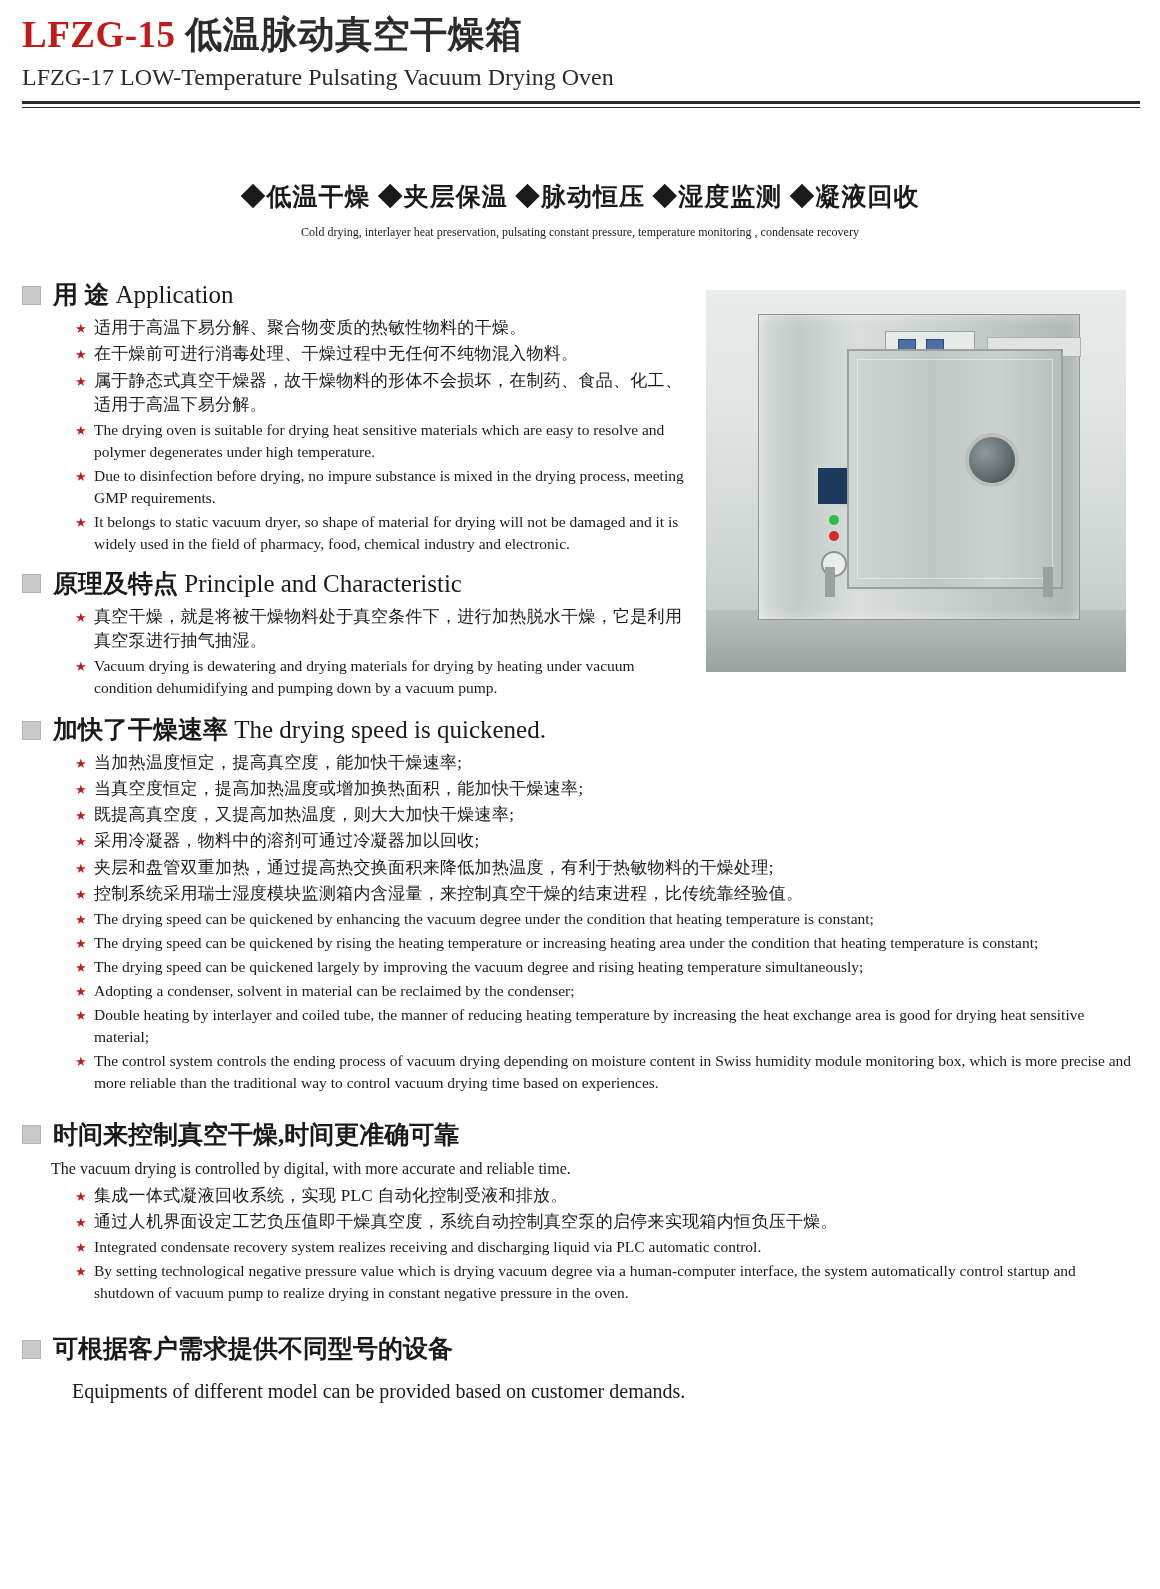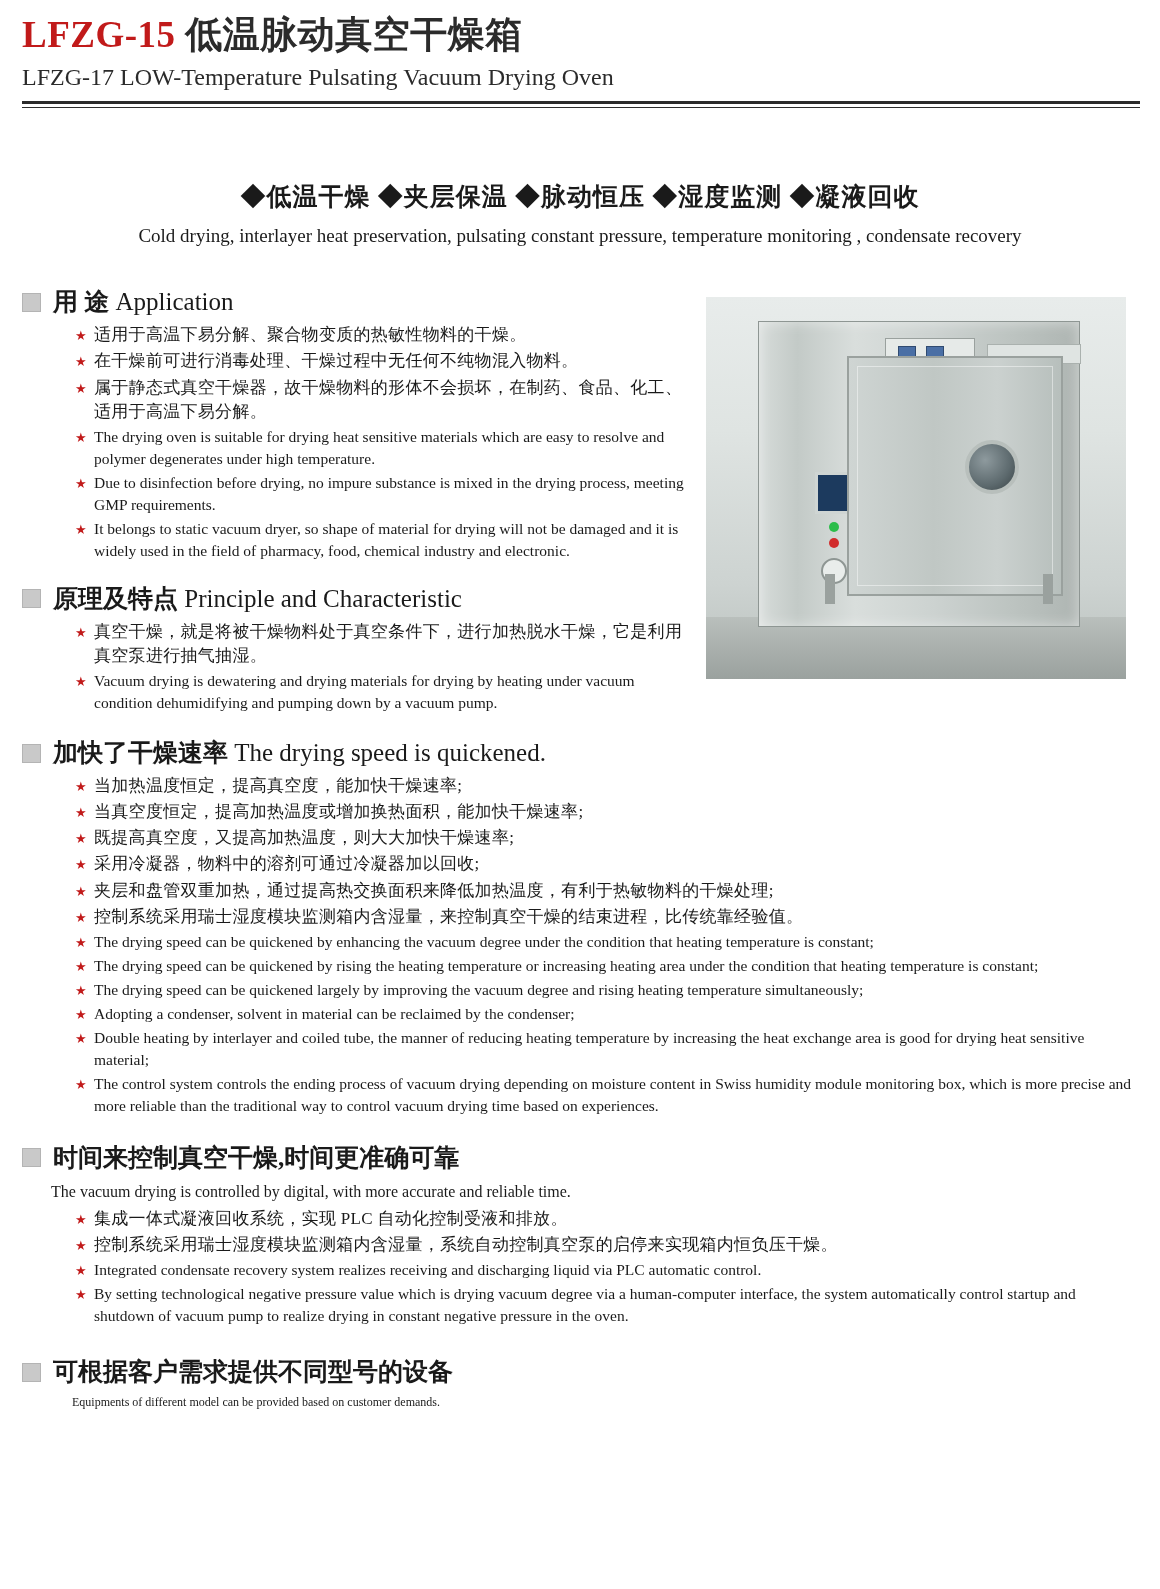--- a/index.html
+++ b/index.html
@@ -40,30 +40,30 @@
     text-align:center;
     margin-top:72px;
   }
   .features-cn {
     font-size:25px;
     font-weight:bold;
     color:#1a1a1a;
     letter-spacing:1px;
   }
   .features-en {
-    font-size:19px;
+    font-size:12px;
     margin-top:12px;
     color:#1a1a1a;
   }
 
   
   .content { padding:0 22px 0 22px; margin-top:40px; position:relative; }
   .sec-head {
     display:flex; align-items:center; gap:12px;
-    margin-top:22px;
+    margin-top:14px;
   }
   .sec-head:first-child { margin-top:0; }
   .sq {
     width:17px; height:17px;
     background:#c9c9c9;
     border:1px solid #b4b4b4;
     display:inline-block;
     flex:0 0 auto;
   }
   .sec-title {
@@ -155,22 +155,22 @@
   }
   .lamp { position:absolute; left:70px; width:10px; height:10px; border-radius:50%; }
   .lamp.l1 { top:200px; background:#2bbd4a; }
   .lamp.l2 { top:216px; background:#d12b2b; }
   .dial { position:absolute; left:62px; top:236px; width:22px; height:22px; border-radius:50%; background:#e9edeb; border:2px solid #8e9693; }
   .legs { position:absolute; left:60px; right:20px; bottom:22px; height:30px; }
   .leg { position:absolute; bottom:0; width:10px; height:30px; background:#9aa19e; }
 
   .bottom-note {
     padding-left:50px;
-    font-size:12px;
-    margin-top:8px;
+    font-size:20px;
+    margin-top:16px;
   }
   .clearfix::after { content:""; display:block; clear:both; }
 </style>
 </head>
 <body>
 
 <div class="page">
 
   <div class="header">
     <div class="title-cn">
@@ -266,21 +266,21 @@
 
     <div class="sec-head" style="margin-top:26px">
       <span class="sq"></span>
       <span class="sec-title">
         <span class="cn">时间来控制真空干燥,时间更准确可靠</span>
       </span>
     </div>
     <div class="sec-sub">The vacuum drying is controlled by digital, with more accurate and reliable time.</div>
     <div class="bullets">
       <div class="b cn"><span class="star">★</span><span>集成一体式凝液回收系统，实现 PLC 自动化控制受液和排放。</span></div>
-      <div class="b cn"><span class="star">★</span><span>控制系统采用瑞士湿度模块监测箱内含湿量，系统自动控制真空泵的启停来实现箱内恒负压干燥。</span></div>
+      <div class="b cn"><span class="star">★</span><span>通过人机界面设定工艺负压值即干燥真空度，系统自动控制真空泵的启停来实现箱内恒负压干燥。</span></div>
       <div class="b en"><span class="star">★</span><span>Integrated condensate recovery system realizes receiving and discharging liquid via PLC automatic control.</span></div>
       <div class="b en"><span class="star">★</span><span>By setting technological negative pressure value which is drying vacuum degree via a human-computer interface, the system automatically control startup and shutdown of vacuum pump to realize drying in constant negative pressure in the oven.</span></div>
     </div>
 
     <div class="sec-head" style="margin-top:30px">
       <span class="sq"></span>
       <span class="sec-title">
         <span class="cn">可根据客户需求提供不同型号的设备</span>
       </span>
     </div>

